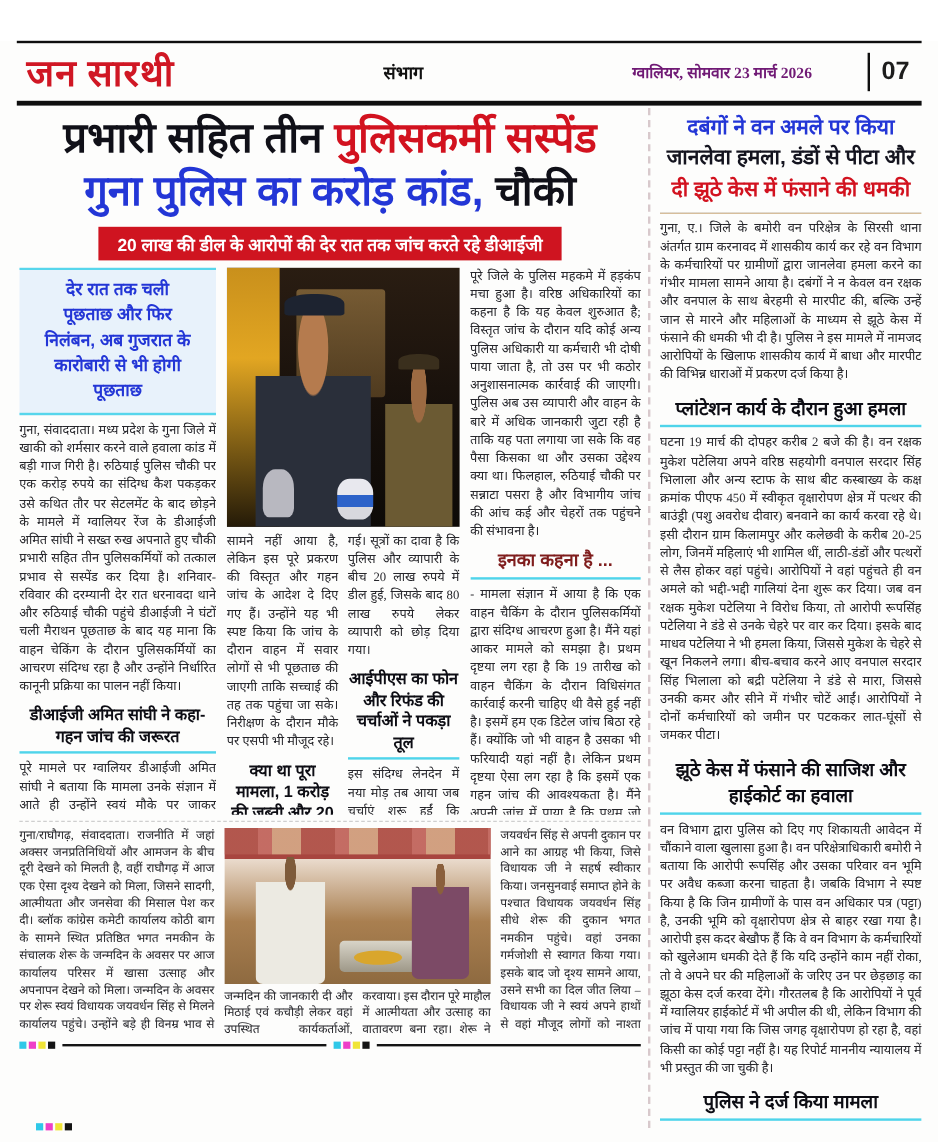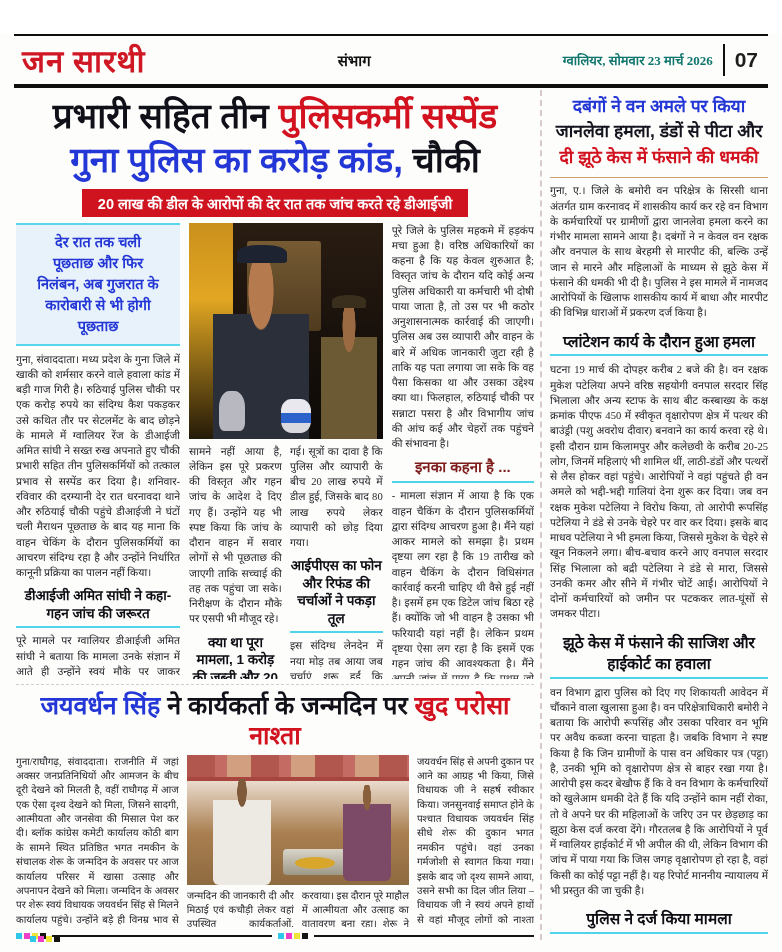--- a/index.html
+++ b/index.html
@@ -2,24 +2,24 @@
 <html><head>
 <meta charset="utf-8">
 <style>
   * { margin:0; padding:0; box-sizing:border-box; }
   html,body { background:#ffffff; }
   body { width:782px; height:952px; overflow:hidden; font-family:"Liberation Serif", serif; color:#1d1d1d; }
   .page { position:relative; width:782px; height:952px; background:#fdfdfc; }
 
   
   .header { margin:34px 14px 0 14px; border-top:2px solid #0f0f0f; border-bottom:4px solid #0f0f0f; }
-  .header-row { display:flex; align-items:center; height:48px; padding:0 8px; }
+  .header-row { display:flex; align-items:center; height:48px; padding:0 8px;gap:36px; }
   .masthead { color:#d01724; font-family:"Liberation Serif", serif; font-weight:bold; font-size:31px; letter-spacing:1px; }
   .section-name { flex:1; text-align:center; font-weight:bold; font-size:15px; color:#111; }
-  .date-line { font-weight:bold; font-size:13px; color:#0f766e; margin-right:10px; }
+  .date-line { font-weight:bold; font-size:13px; color:#701a75; margin-right:10px; }
   .pagenum-box { border-left:2px solid #0f0f0f; padding:4px 2px 4px 10px; font-weight:bold; font-size:21px; font-family:"Liberation Sans", sans-serif; }
 
   
   .content-row { display:flex; padding:2px 14px 0 16px; height:852px; }
   .left-main { width:524px; padding-right:6px; overflow:hidden; display:flex; flex-direction:column; }
   .sidebar { flex:1; border-left:2px dashed #d8c9cc; padding-left:8px; overflow:hidden; display:flex; flex-direction:column;justify-content:space-between; }
 
   
   .main-headline { text-align:center; font-family:"Liberation Sans", sans-serif; font-weight:bold; font-size:35px; line-height:1.25; margin-top:4px; }
   .hl-blue { color:#2336d6; } .hl-black { color:#101018; } .hl-red { color:#d2121f; }
@@ -146,23 +146,20 @@
           <div class="mcol4">
             <p class="body-p">पूरे जिले के पुलिस महकमे में हड़कंप मचा हुआ है। वरिष्ठ अधिकारियों का कहना है कि यह केवल शुरुआत है; विस्तृत जांच के दौरान यदि कोई अन्य पुलिस अधिकारी या कर्मचारी भी दोषी पाया जाता है, तो उस पर भी कठोर अनुशासनात्मक कार्रवाई की जाएगी। पुलिस अब उस व्यापारी और वाहन के बारे में अधिक जानकारी जुटा रही है ताकि यह पता लगाया जा सके कि वह पैसा किसका था और उसका उद्देश्य क्या था। फिलहाल, रुठियाई चौकी पर सन्नाटा पसरा है और विभागीय जांच की आंच कई और चेहरों तक पहुंचने की संभावना है।</p>
             <div class="says-sub">इनका कहना है ...</div>
             <p class="body-p">- मामला संज्ञान में आया है कि एक वाहन चैकिंग के दौरान पुलिसकर्मियों द्वारा संदिग्ध आचरण हुआ है। मैंने यहां आकर मामले को समझा है। प्रथम दृष्टया लग रहा है कि 19 तारीख को वाहन चैकिंग के दौरान विधिसंगत कार्रवाई करनी चाहिए थी वैसे हुई नहीं है। इसमें हम एक डिटेल जांच बिठा रहे हैं। क्योंकि जो भी वाहन है उसका भी फरियादी यहां नहीं है। लेकिन प्रथम दृष्टया ऐसा लग रहा है कि इसमें एक गहन जांच की आवश्यकता है। मैंने अपनी जांच में पाया है कि प्रथम जो कार्रवाई होनी चाहिए थी वह नहीं हुई है। चौकी प्रभारी सहित तीन अन्य पुलिसकर्मियों को सस्पेंड किया जा रहा है। आगे जो विस्तृत जांच होगी उसमें पता चलेगा कि यह पूरा मामला क्या है। जो वाहन में बैठे थे उनसे भी पूछताछ की जाएगी।</p>
 
           </div>
         </div>
       </div>
 
       <div class="bottom-article bottom">
-        <div class="bottom-headline">
-          <span class="hl-blue">जयवर्धन सिंह</span><span class="hl-black"> ने कार्यकर्ता के जन्मदिन पर </span><span class="hl-red">खुद परोसा नाश्ता</span>
-        </div>
         <div class="bottom-cols">
           <div class="bcol-left">
             <p class="body-p">गुना/राघौगढ़, संवाददाता। राजनीति में जहां अक्सर जनप्रतिनिधियों और आमजन के बीच दूरी देखने को मिलती है, वहीं राघौगढ़ में आज एक ऐसा दृश्य देखने को मिला, जिसने सादगी, आत्मीयता और जनसेवा की मिसाल पेश कर दी। ब्लॉक कांग्रेस कमेटी कार्यालय कोठी बाग के सामने स्थित प्रतिष्ठित भगत नमकीन के संचालक शेरू के जन्मदिन के अवसर पर आज कार्यालय परिसर में खासा उत्साह और अपनापन देखने को मिला। जन्मदिन के अवसर पर शेरू स्वयं विधायक जयवर्धन सिंह से मिलने कार्यालय पहुंचे। उन्होंने बड़े ही विनम्र भाव से अपने</p>
           </div>
           <div class="bcol-mid">
             <div class="photo photo-bottom">
               <div class="pb-wall"></div>
               <div class="pb-fig-white"></div>
               <div class="pb-tray"></div>
               <div class="pb-food"></div>

